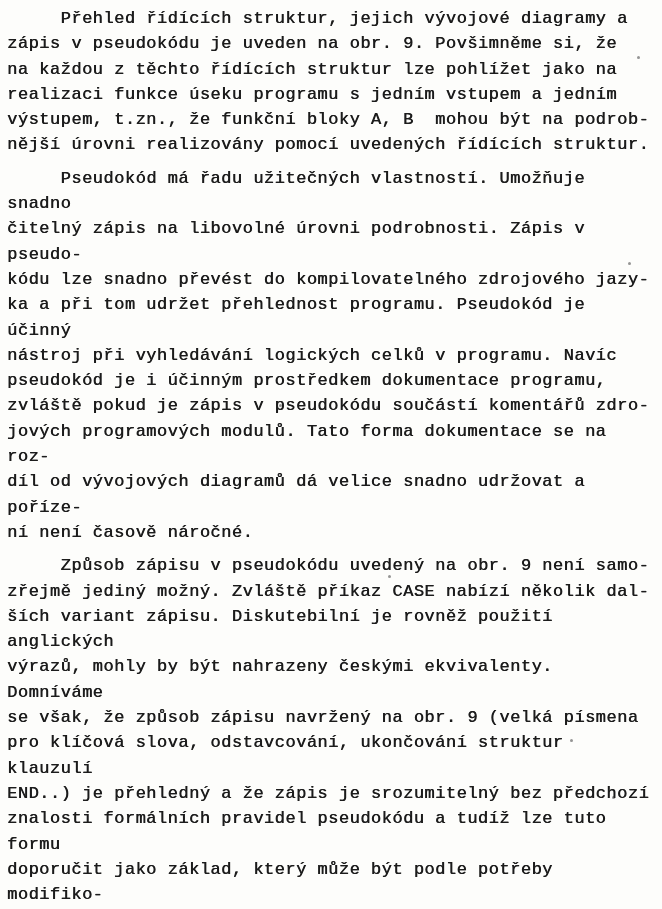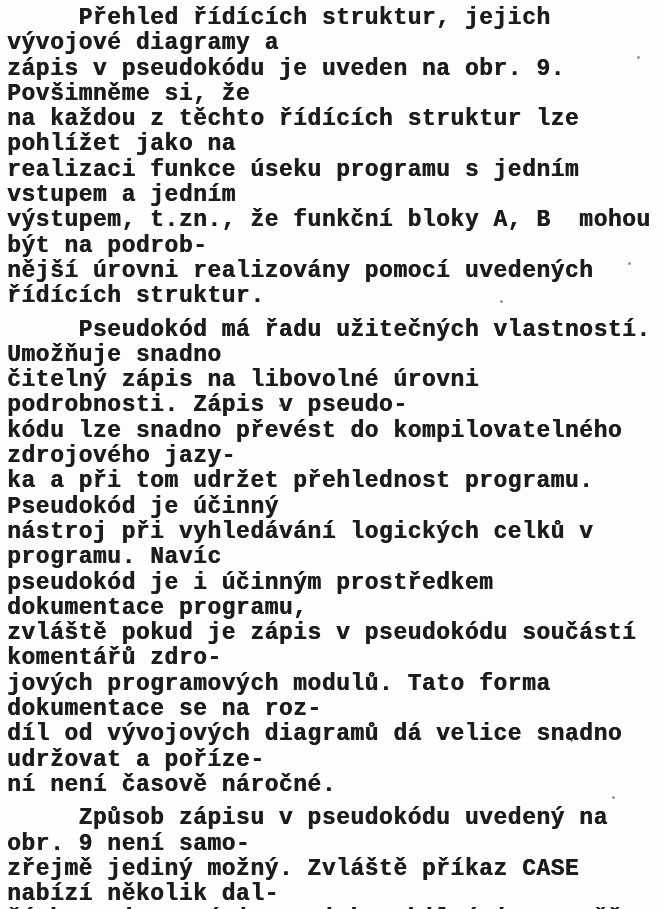--- a/index.html
+++ b/index.html
@@ -12,22 +12,22 @@
     background: #fdfdfb;
     overflow: hidden;
     position: relative;
     font-family: "Liberation Mono", "DejaVu Sans Mono", monospace;
     color: #1c1c1c;
   }
   .page {
     padding: 6px 4px 0 7px;
   }
   .para {
-    font-size: 23px;
-    font-weight: 700;
+    font-size: 17px;
+    font-weight: 400;
     line-height: 25.3px;
     letter-spacing: 0.5px;
     white-space: pre-wrap;
     margin: 0 0 8px 0;
     text-shadow: 0.5px 0 0 currentColor;
   }
   .speck {
     position: absolute;
     width: 3px;
     height: 3px;

